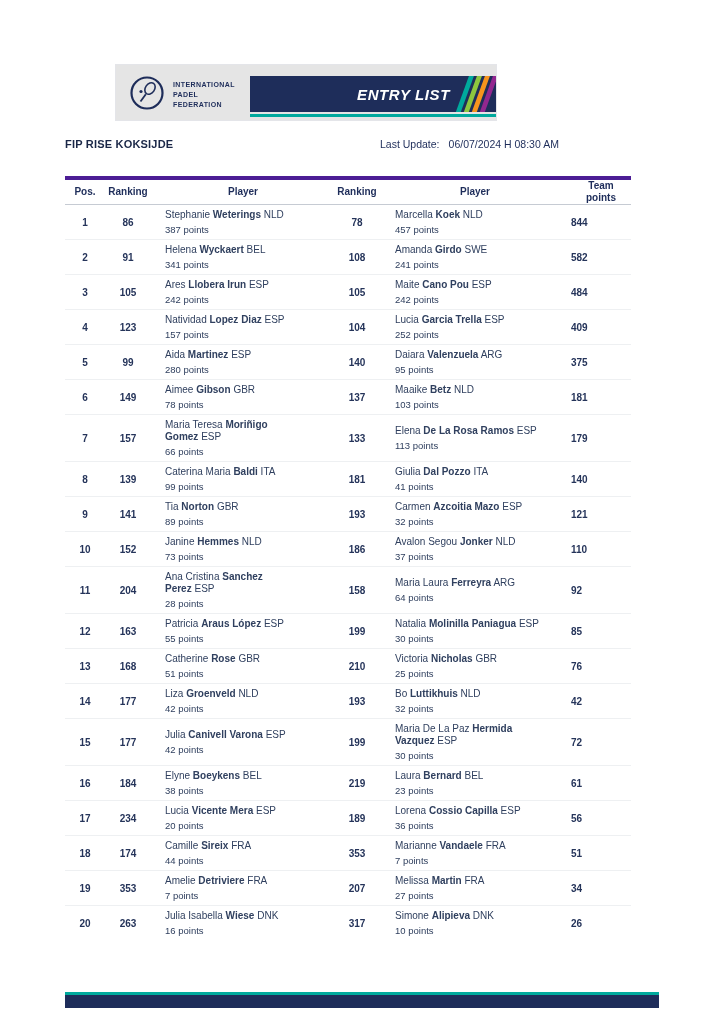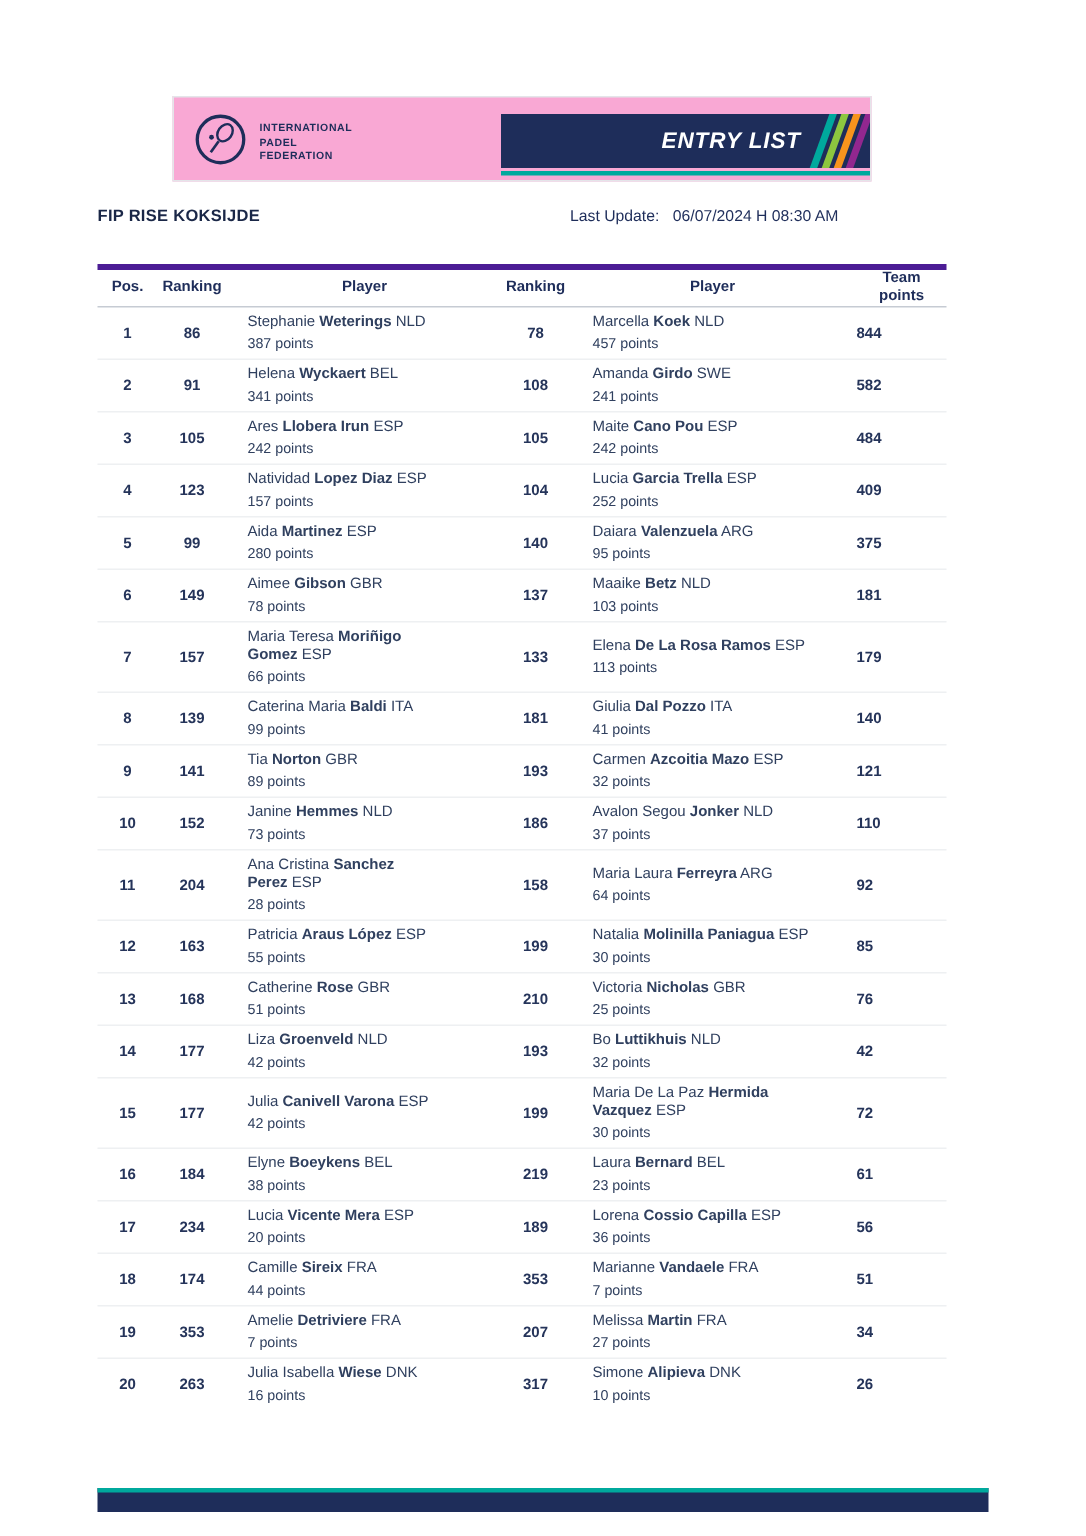--- a/index.html
+++ b/index.html
@@ -3,22 +3,22 @@
 <meta charset="utf-8">
 <style>
   * { box-sizing: border-box; }
   html,body { margin:0; padding:0; }
   body {
     width:724px; height:1024px; position:relative; background:#ffffff;
     font-family:"Liberation Sans","DejaVu Sans",sans-serif; color:#30405f;
   }
 
   
-  .banner { position:absolute; left:115px; top:64px; width:466px; height:57px;
-            background:#f9a8d4; border:1px solid #e4e5e9; }
+  .banner { position:absolute; left:115px; top:64px; width:382px; height:57px;
+            background:#e5e5e5; border:1px solid #e4e5e9; }
   .logo-wrap { position:absolute; left:13px; top:10px; display:flex; align-items:center; gap:8px; }
   .logo-text { font-size:7px; font-weight:bold; color:#1e2d5a; letter-spacing:0.4px;
                line-height:1.4; width:70px; }
   .entry-box { position:absolute; top:11px; right:0; width:246px; height:36px;
                background:#1e2d5a; overflow:hidden; }
   .entry-label { position:absolute; right:46px; top:50%; transform:translateY(-50%);
                  color:#ffffff; font-style:italic; font-weight:bold; font-size:15px;
                  letter-spacing:0.6px; white-space:nowrap; }
   .stripes { position:absolute; right:5px; top:-4px; height:46px; display:flex; gap:3px;
              transform:skewX(-20deg); }

